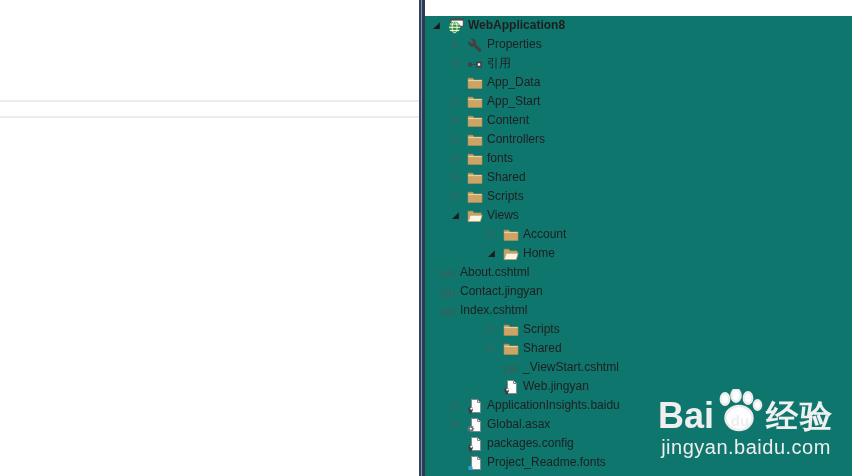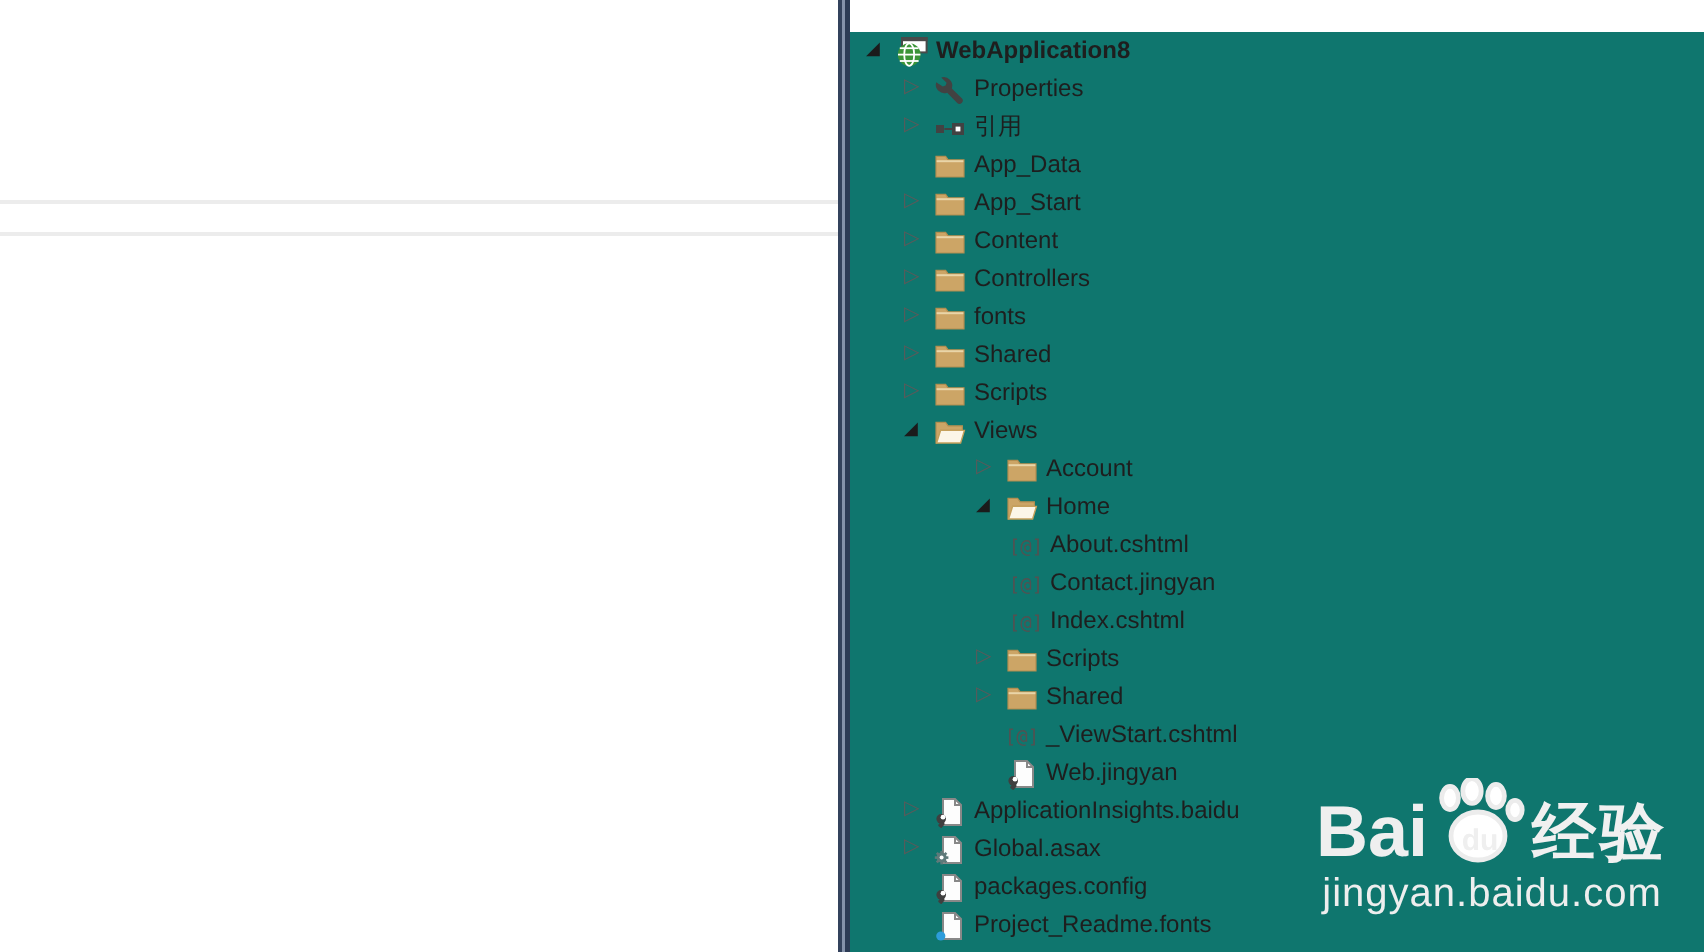--- a/index.html
+++ b/index.html
@@ -11,21 +11,21 @@
   .hline{position:absolute;left:0;width:419px;height:2px;background:#ececec}
   .hl1{top:100px}.hl2{top:116px}
 
   
   .splitter{position:absolute;left:419px;top:0;width:6px;height:476px;
     background:linear-gradient(to right,#33425C 0,#33425C 2px,#8492AA 2px,#8492AA 3.5px,#2C3B55 3.5px,#2C3B55 6px)}
 
   
   .tree{position:absolute;left:425px;top:16px;right:0;height:476px;background:#0f766e}
   .row{height:19px;display:flex;align-items:center;font-size:12px;color:#1e1e1e;white-space:nowrap}
-  .lvl0{padding-left:8px}.lvl1{padding-left:27px}.lvl2{padding-left:63px}.lvl3{padding-left:65px}
+  .lvl0{padding-left:8px}.lvl1{padding-left:27px}.lvl2{padding-left:63px}.lvl3{}
   .ar{width:15px;flex:0 0 15px;display:flex;align-items:center;font-family:"DejaVu Sans",sans-serif}
   .ar.exp::before{content:"◢";font-size:9px;color:#1b1b1b;transform:translateY(-1px)}
   .ar.col::before{content:"▷";font-size:10px;color:#5a5a5a;transform:translateY(-1px)}
   .ic{width:16px;height:16px;flex:0 0 16px;margin-right:4px}
   .ic svg{width:16px;height:16px;display:block}
   .lbl{line-height:19px}
   .b{font-weight:bold}
 
   
   .wm{position:absolute;left:640px;top:389px;width:212px;text-align:center;pointer-events:none}

